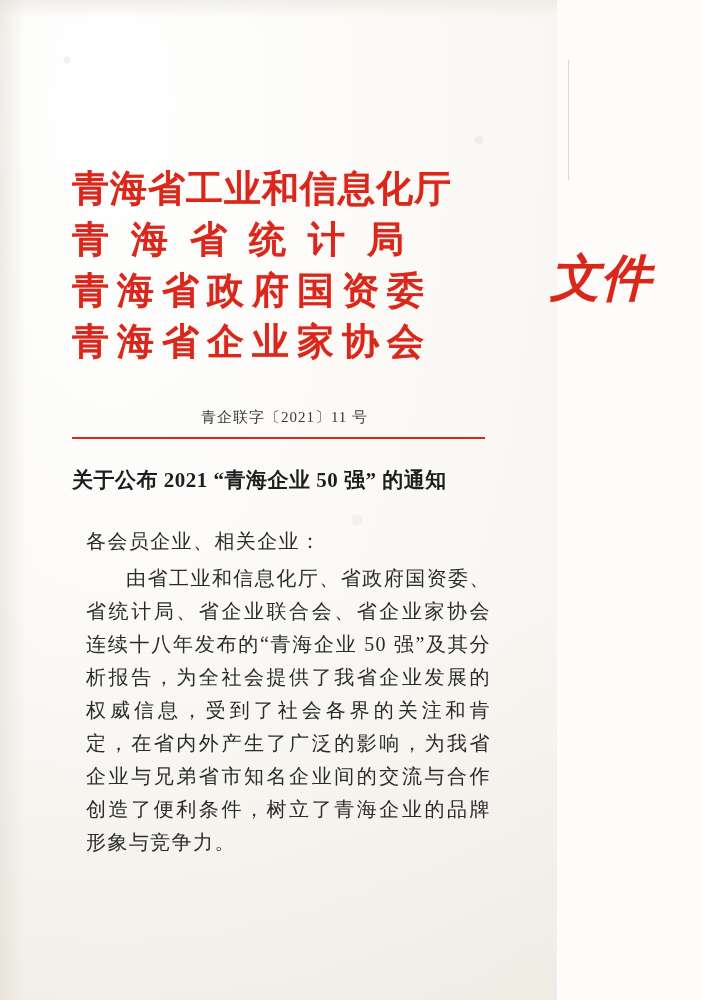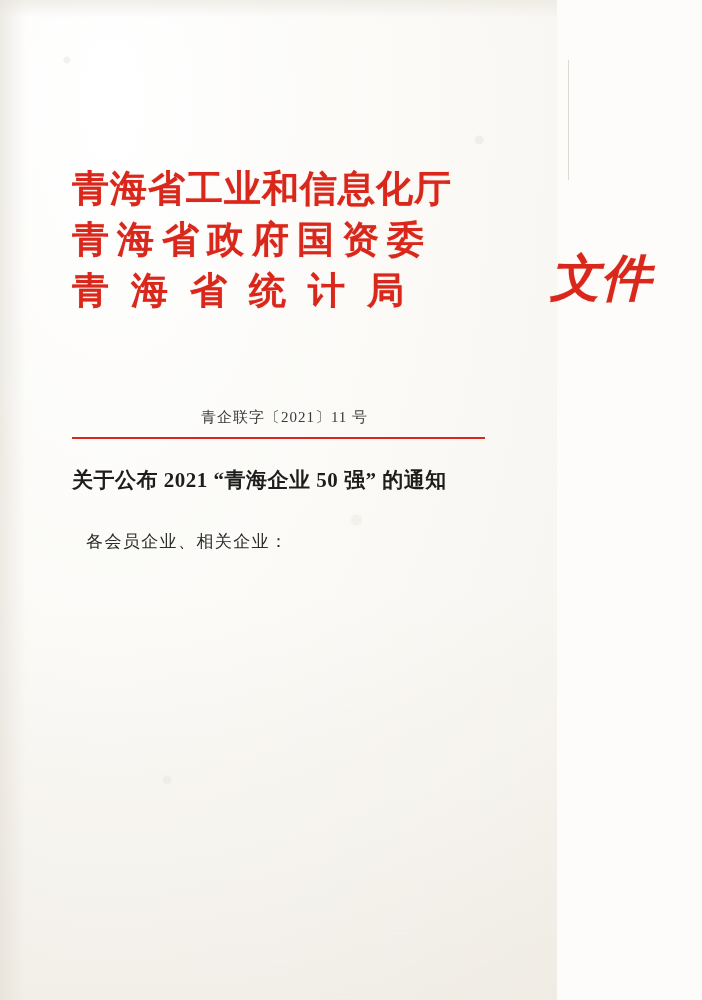--- a/index.html
+++ b/index.html
@@ -100,21 +100,21 @@
     font-size: 21px;
     font-weight: bold;
     letter-spacing: 0.5px;
   }
   .body-text {
     position: absolute;
     left: 86px;
     right: 66px;
     top: 525px;
     color: #2b2b2b;
-    font-size: 17px;
+    font-size: 20px;
     line-height: 33px;
     letter-spacing: 1.4px;
     text-align: justify;
   }
   .body-text p {
     margin: 0 0 2px 0;
   }
   .body-text p.indent {
     text-indent: 2em;
   }
@@ -157,31 +157,35 @@
   <div class="grain"></div>
   <div class="edge-shadow-left"></div>
   <div class="edge-shadow-top"></div>
   <div class="fold-line"></div>
 
   <div class="masthead">
     <div class="mast-row">
       <div class="mast-line spread-1">青海省工业和信息化厅</div>
     </div>
     <div class="mast-row">
+      <div class="mast-line spread-3">青海省统计局</div>
+    </div>
+    <div class="mast-row">
       <div class="mast-line spread-2">青海省政府国资委</div>
     </div>
     <div class="mast-row">
-      <div class="mast-line spread-3">青海省统计局</div>
+      <div class="mast-line spread-5">青海省企业家协会</div>
     </div>
     <div class="wenjian">文件</div>
   </div>
 
   <div class="docnum">青企联字〔2021〕11 号</div>
 
   <div class="red-rule"></div>
 
   <div class="doc-title">关于公布 2021 “青海企业 50 强” 的通知</div>
 
   <div class="body-text">
     <p class="salutation">各会员企业、相关企业：</p>
+    <p class="indent">由省工业和信息化厅、省政府国资委、省统计局、省企业联合会、省企业家协会连续十八年发布的“青海企业 50 强”及其分析报告，为全社会提供了我省企业发展的权威信息，受到了社会各界的关注和肯定，在省内外产生了广泛的影响，为我省企业与兄弟省市知名企业间的交流与合作创造了便利条件，树立了青海企业的品牌形象与竞争力。</p>
   </div>
 
 </div>
 
 </body></html>

